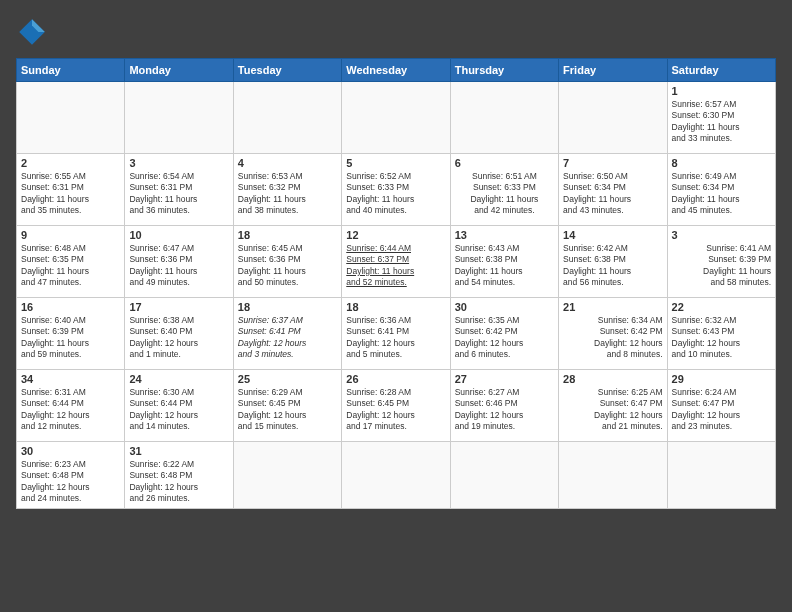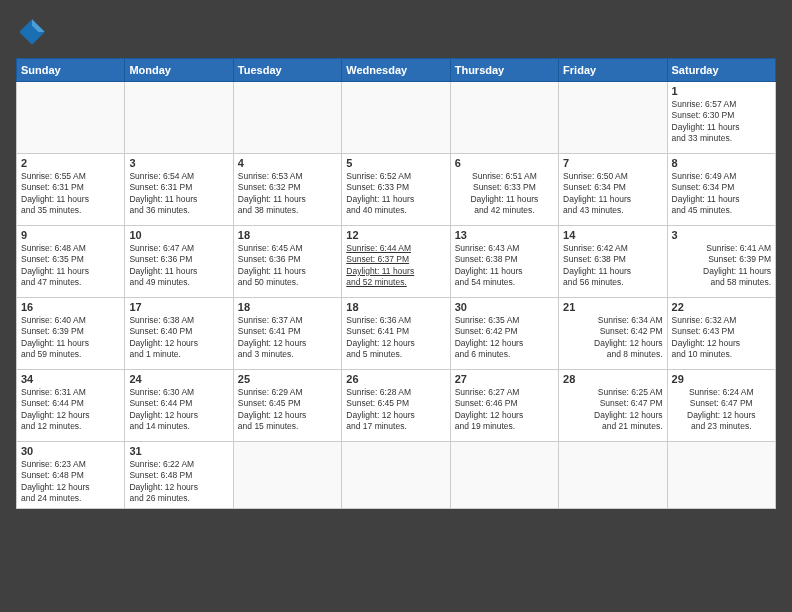--- a/index.html
+++ b/index.html
@@ -257,21 +257,21 @@
           </td>
           <td>
             <span class="day-num">17</span>
             <div class="day-info" style="white-space: pre-line;">Sunrise: 6:38 AM
 Sunset: 6:40 PM
 Daylight: 12 hours
 and 1 minute.</div>
           </td>
           <td>
             <span class="day-num">18</span>
-            <div class="day-info" style="white-space: pre-line;">Sunrise: 6:37 AM
+            <div class="day-info" style="white-space: pre-line; font-style: italic;">Sunrise: 6:37 AM
 Sunset: 6:41 PM
 Daylight: 12 hours
 and 3 minutes.</div>
           </td>
           <td>
             <span class="day-num">18</span>
             <div class="day-info" style="white-space: pre-line;">Sunrise: 6:36 AM
 Sunset: 6:41 PM
 Daylight: 12 hours
 and 5 minutes.</div>
@@ -336,21 +336,21 @@
           </td>
           <td>
             <span class="day-num">28</span>
             <div class="day-info" style="white-space: pre-line; text-align: right;">Sunrise: 6:25 AM
 Sunset: 6:47 PM
 Daylight: 12 hours
 and 21 minutes.</div>
           </td>
           <td>
             <span class="day-num">29</span>
-            <div class="day-info" style="white-space: pre-line; text-align: center;">Sunrise: 6:24 AM
+            <div class="day-info" style="white-space: pre-line;">Sunrise: 6:24 AM
 Sunset: 6:47 PM
 Daylight: 12 hours
 and 23 minutes.</div>
           </td>
         </tr>
         <tr class="last-row">
           <td>
             <span class="day-num">30</span>
             <div class="day-info" style="white-space: pre-line;">Sunrise: 6:23 AM
 Sunset: 6:48 PM

